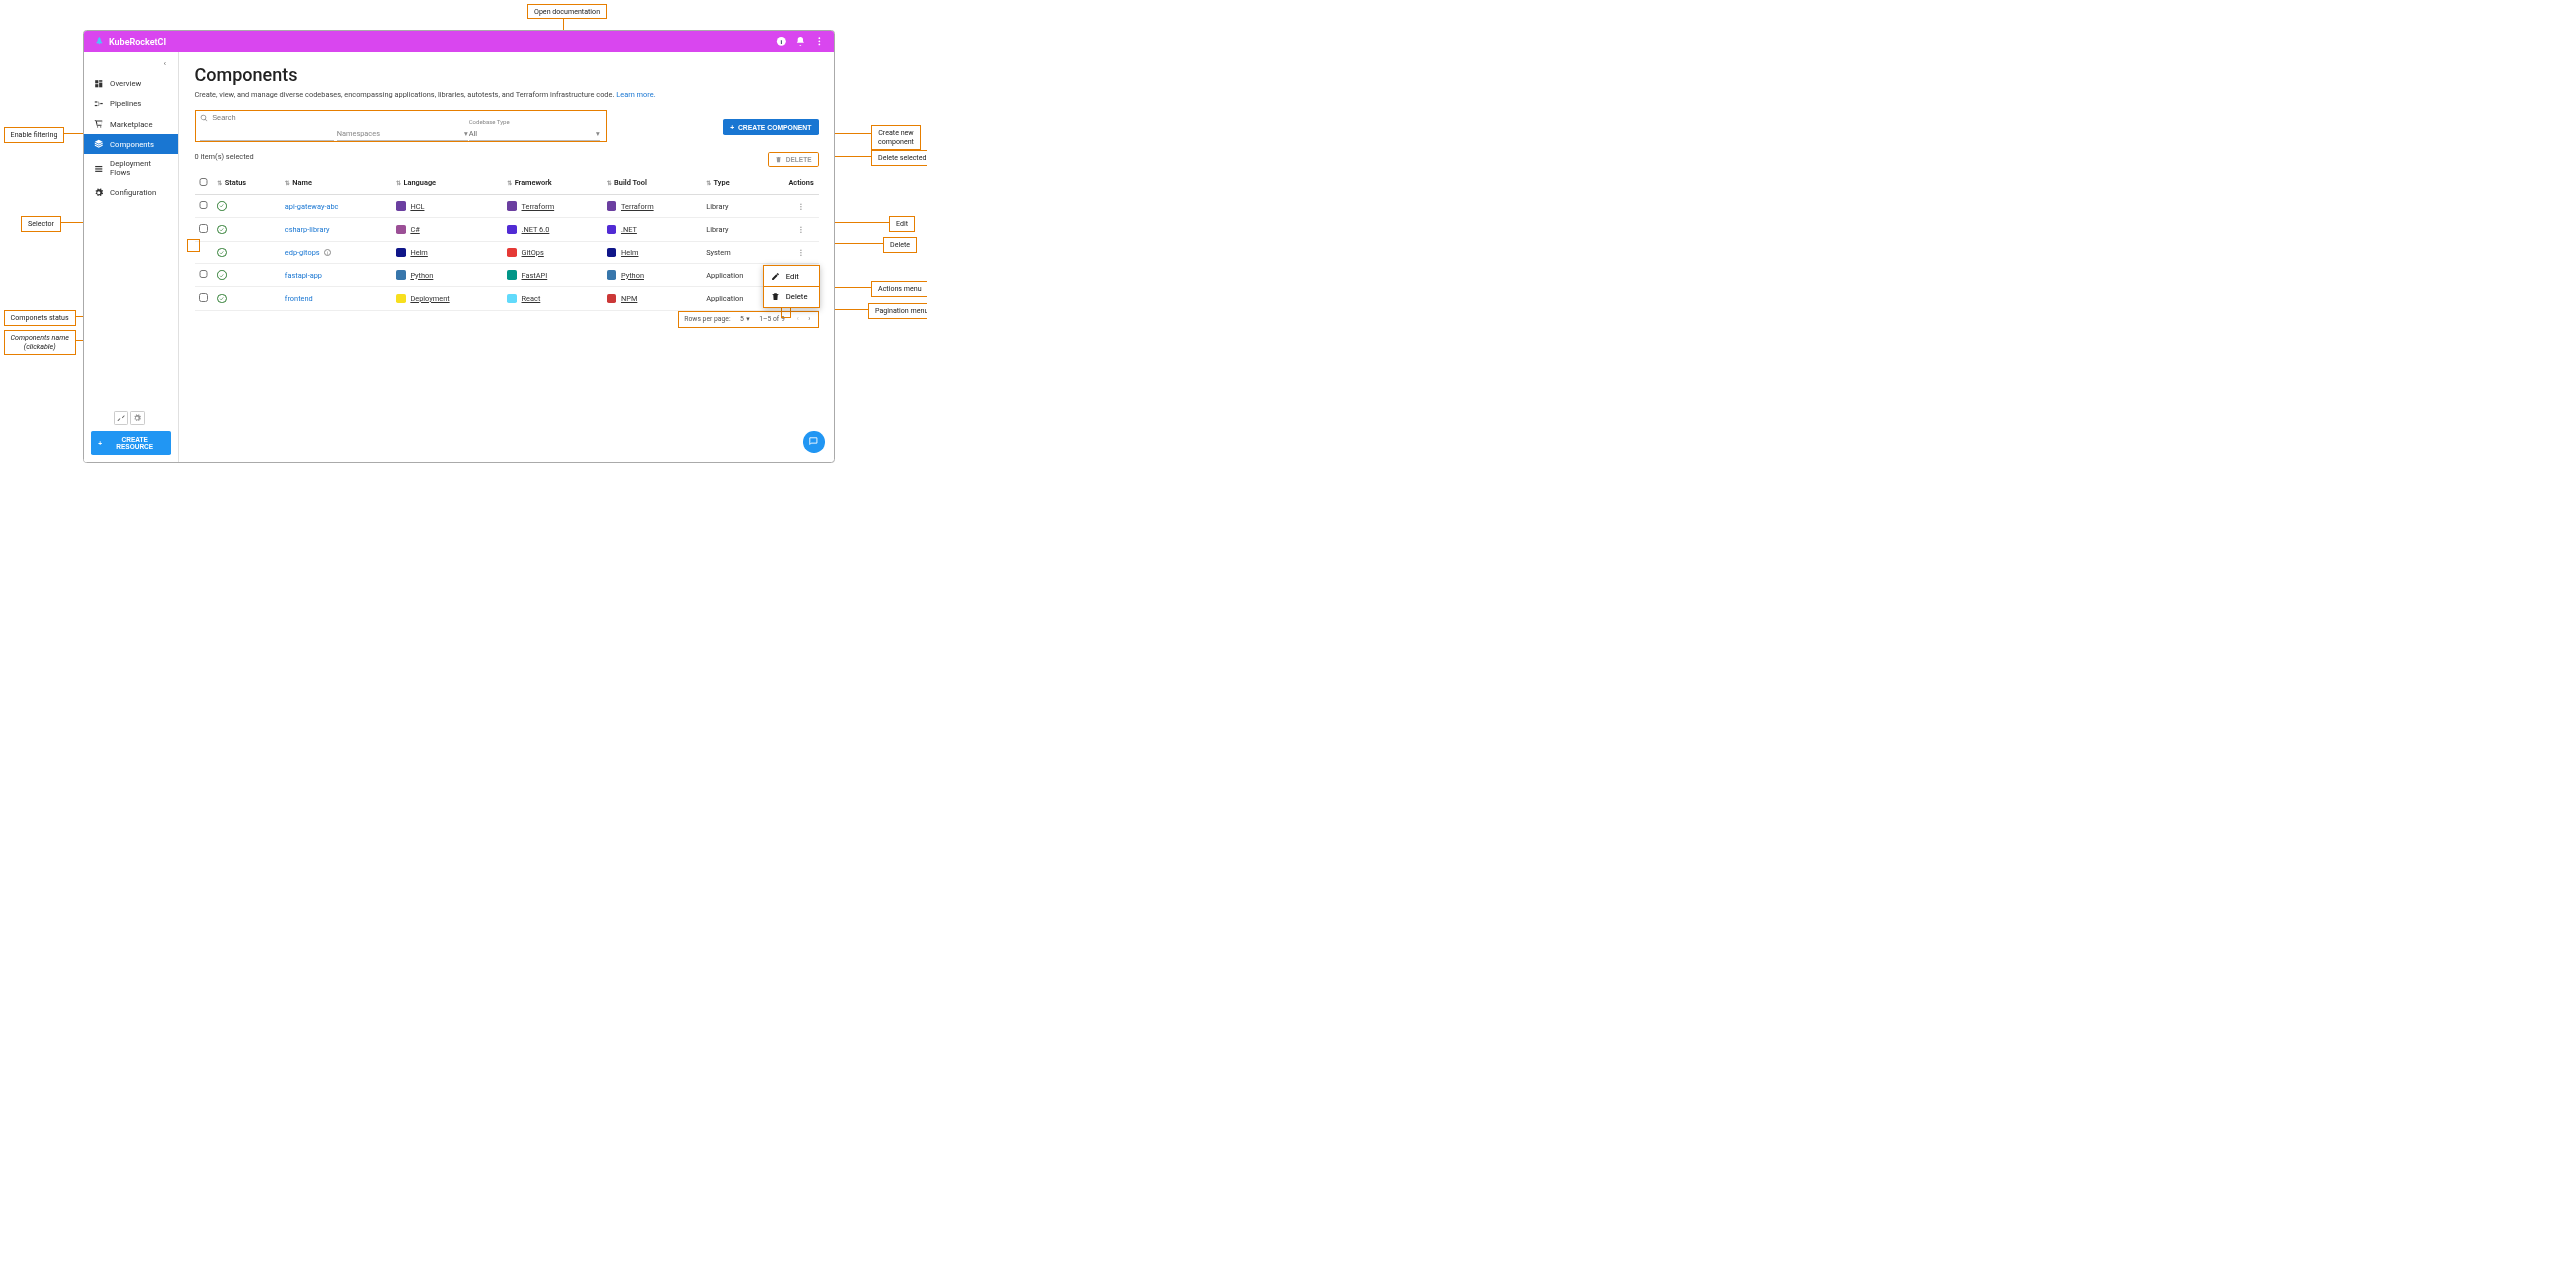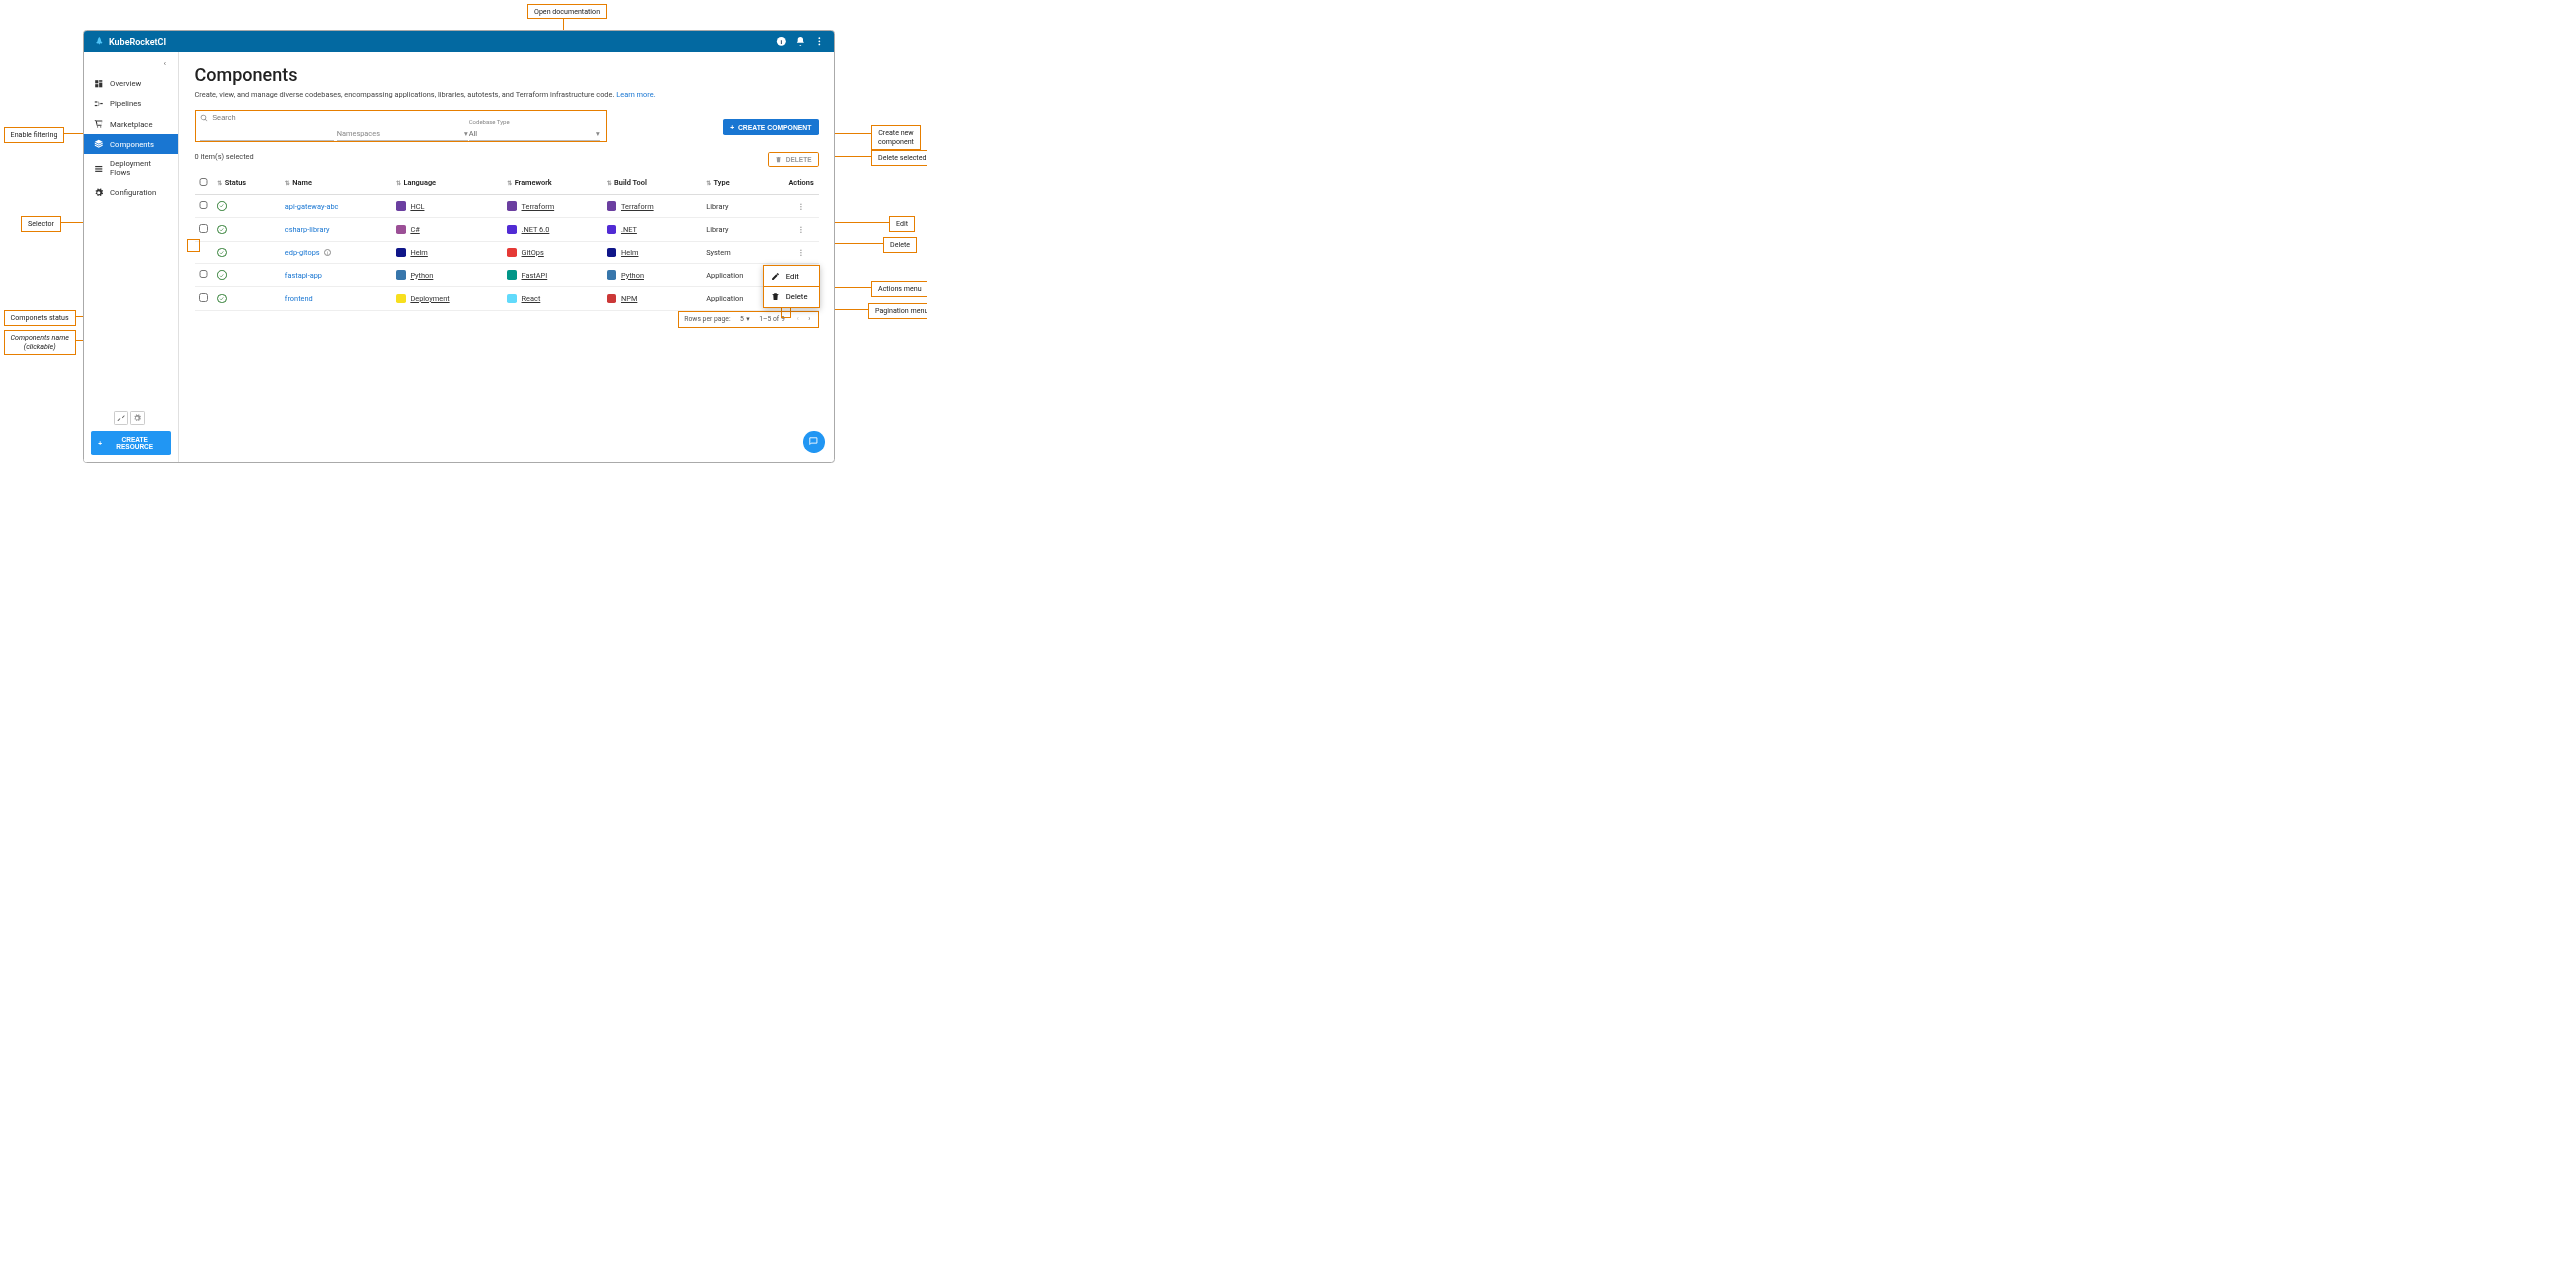--- a/index.html
+++ b/index.html
@@ -6,21 +6,21 @@
 body { font-family: -apple-system, BlinkMacSystemFont, "Segoe UI", Roboto, sans-serif; background: #fff; width: 927px; height: 463px; position: relative; overflow: hidden; }
 
 
 .callout { position: absolute; z-index: 100; }
 .callout-box { border: 0.6px solid #e67e00; background: #fff; padding: 2.4px 6px; font-size: 7.1px; color: #222; text-align: center; white-space: nowrap; }
 .callout-line { position: absolute; background: #e67e00; }
 
 
 .app-frame { position: absolute; left: 83px; top: 30px; width: 752px; height: 433px; border: 0.6px solid #aaa; border-radius: 3.6px; overflow: hidden; background: #fff; display: flex; flex-direction: column; }
 
-.header { background: #0369a1; height: 21.4px; display: flex; align-items: center; padding: 0 9.5px; color: #fff; }
+.header { background: #d946ef; height: 21.4px; display: flex; align-items: center; padding: 0 9.5px; color: #fff; }
 .header .brand { display: flex; align-items: center; gap: 4.8px; font-weight: 600; font-size: 9px; }
 .header .spacer { flex: 1; }
 .header .hicon { width: 10.7px; height: 10.7px; margin-left: 8.3px; cursor: pointer; fill: #fff; }
 
 .body { flex: 1; display: flex; min-height: 0; }
 
 
 .sidebar { width: 95px; background: #fff; border-right: 0.6px solid #e0e0e0; display: flex; flex-direction: column; }
 .sidebar-collapse { height: 21.4px; display: flex; align-items: center; justify-content: flex-end; padding-right: 12px; color: #555; cursor: pointer; font-size: 7.1px; }
 .nav-item { display: flex; align-items: center; gap: 7.1px; padding: 5.3px 9.5px; font-size: 7.7px; color: #333; cursor: pointer; }

